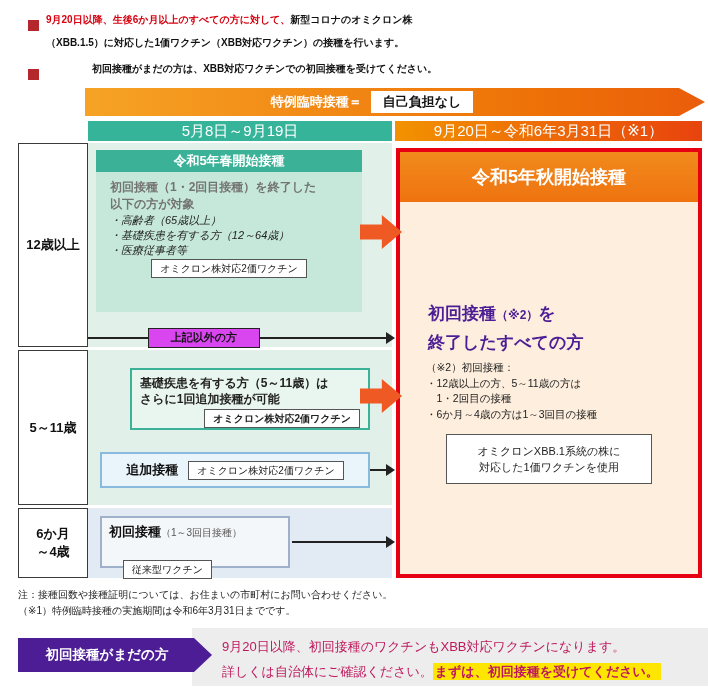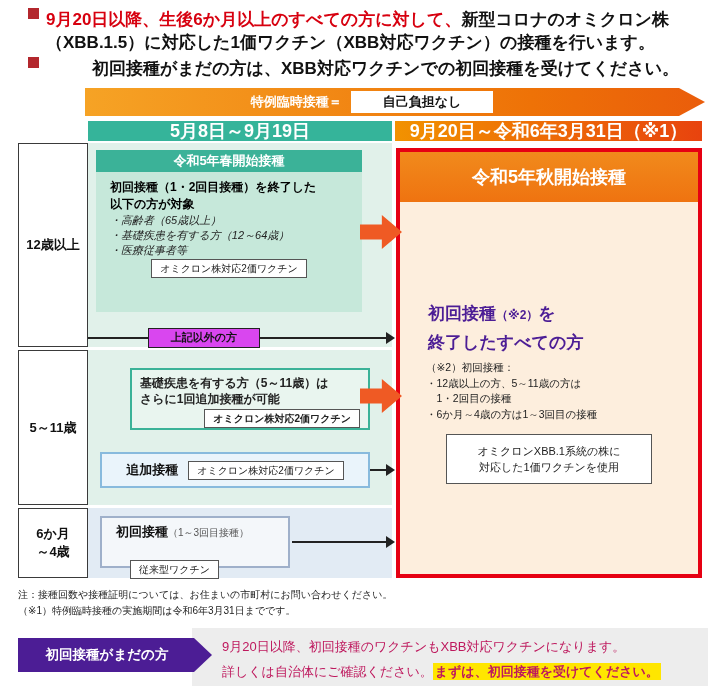--- a/index.html
+++ b/index.html
@@ -2,49 +2,49 @@
 <html><head>
 <meta charset="utf-8">
 <style>
   * { margin:0; padding:0; box-sizing:border-box; }
   html,body { background:#fff; }
   body { font-family:"Liberation Sans","DejaVu Sans",sans-serif; color:#111; }
   .page { position:relative; width:708px; height:690px; background:#fff; overflow:hidden; }
   .abs { position:absolute; }
 
   
-  .intro-line { display:flex; align-items:flex-start; line-height:23px; font-size:17px; }
+  .intro-line { display:flex; align-items:flex-end; line-height:23px; font-size:10px; }
   .sq { display:inline-block; width:11px; height:11px; background:#b3272d; margin-right:7px; flex:0 0 auto; }
   .bold { font-weight:bold; }
   .red { color:#d7000f; }
   .indent { padding-left:18px; }
 
   
   .banner { display:flex; align-items:center; justify-content:center; gap:9px; padding-right:46px;
             background:linear-gradient(90deg,#f6a325,#ee7207 72%,#ea5d0b);
             clip-path:polygon(0 0, 594px 0, 100% 50%, 594px 100%, 0 100%);
             color:#fff; font-weight:bold; font-size:13px; }
-  .banner-box { background:#fff; color:#111; padding:2px 32px; font-weight:bold; }
-
-  
-  .col-header { color:#fff; font-weight:bold; font-size:18px; text-align:center; line-height:20px; }
+  .banner-box { background:#fff; color:#111; padding:2px 12px; font-weight:bold; }
+
+  
+  .col-header { color:#fff; font-weight:normal; font-size:15px; text-align:center; line-height:20px; }
   .green-header { background:#35b49a; }
   .orange-header { background:linear-gradient(90deg,#f29200,#e8430e); }
 
   
   .rowbg-mint { background:#e1f1ea; }
   .rowbg-blue { background:#e2ebf4; }
   .age-cell { background:#fff; border:1px solid #3a3a3a; display:flex; flex-direction:column;
               align-items:center; justify-content:center; font-weight:bold; font-size:13px; }
 
   
   .spring-box { }
   .spring-header { background:#3bb298; color:#fff; font-weight:bold; font-size:13px; text-align:center; height:22px; line-height:22px; }
   .spring-body { background:#c6e8da; height:140px; padding:7px 14px 0; }
-  .spring-line { font-size:12px; font-weight:bold; color:#000000; line-height:17px; }
+  .spring-line { font-size:12px; font-weight:bold; color:#737373; line-height:17px; }
   .spring-item { font-size:11px; color:#222; line-height:15px;font-style:italic; }
   .center-wrap { text-align:center; }
 
   .vaccine-box { display:inline-block; background:#fff; border:1px solid #555; font-size:10px;
                  padding:2px 8px; color:#222; line-height:13px; }
 
   
   .flow-arrow { background:#ef5a24; clip-path:polygon(0 28%, 52% 28%, 52% 0, 100% 50%, 52% 100%, 52% 72%, 0 72%); z-index:3; }
 
   
@@ -56,21 +56,21 @@
 
   
   .child-box { background:#e9f5ef; border:2px solid #3bb298; padding:5px 8px; font-size:12px;
                font-weight:bold; line-height:16px; color:#222; }
   .right-wrap { text-align:right; margin-top:2px; }
   .booster-box { background:#eaf4fb; border:2px solid #88badd; display:flex; align-items:center;
                  justify-content:center; gap:10px; }
   .booster-label { font-weight:bold; font-size:13px; }
 
   
-  .infant-box { background:#f4f7fa; border:2px solid #9fb0ca; padding:4px 14px; }
+  .infant-box { background:#f4f7fa; border:2px solid #9fb0ca; padding:4px 7px; }
   .infant-label { font-weight:bold; font-size:13px; }
   .infant-sub { font-size:10px; color:#555; }
   .infant-vax-row { padding-left:14px; margin-top:18px; }
 
   
   .autumn-box { border:4px solid #e60012; background:#fdeedd; z-index:1; }
   .autumn-header { height:50px; background:linear-gradient(180deg,#f18a1c,#ef7310); color:#fff;
                    font-weight:bold; font-size:18px; text-align:center; line-height:50px; }
   .autumn-main { position:absolute; left:0; right:0; top:148px; text-align:left; color:#4c1d95;
                  font-weight:bold; font-size:17px; line-height:27px;margin-left:28px; }

